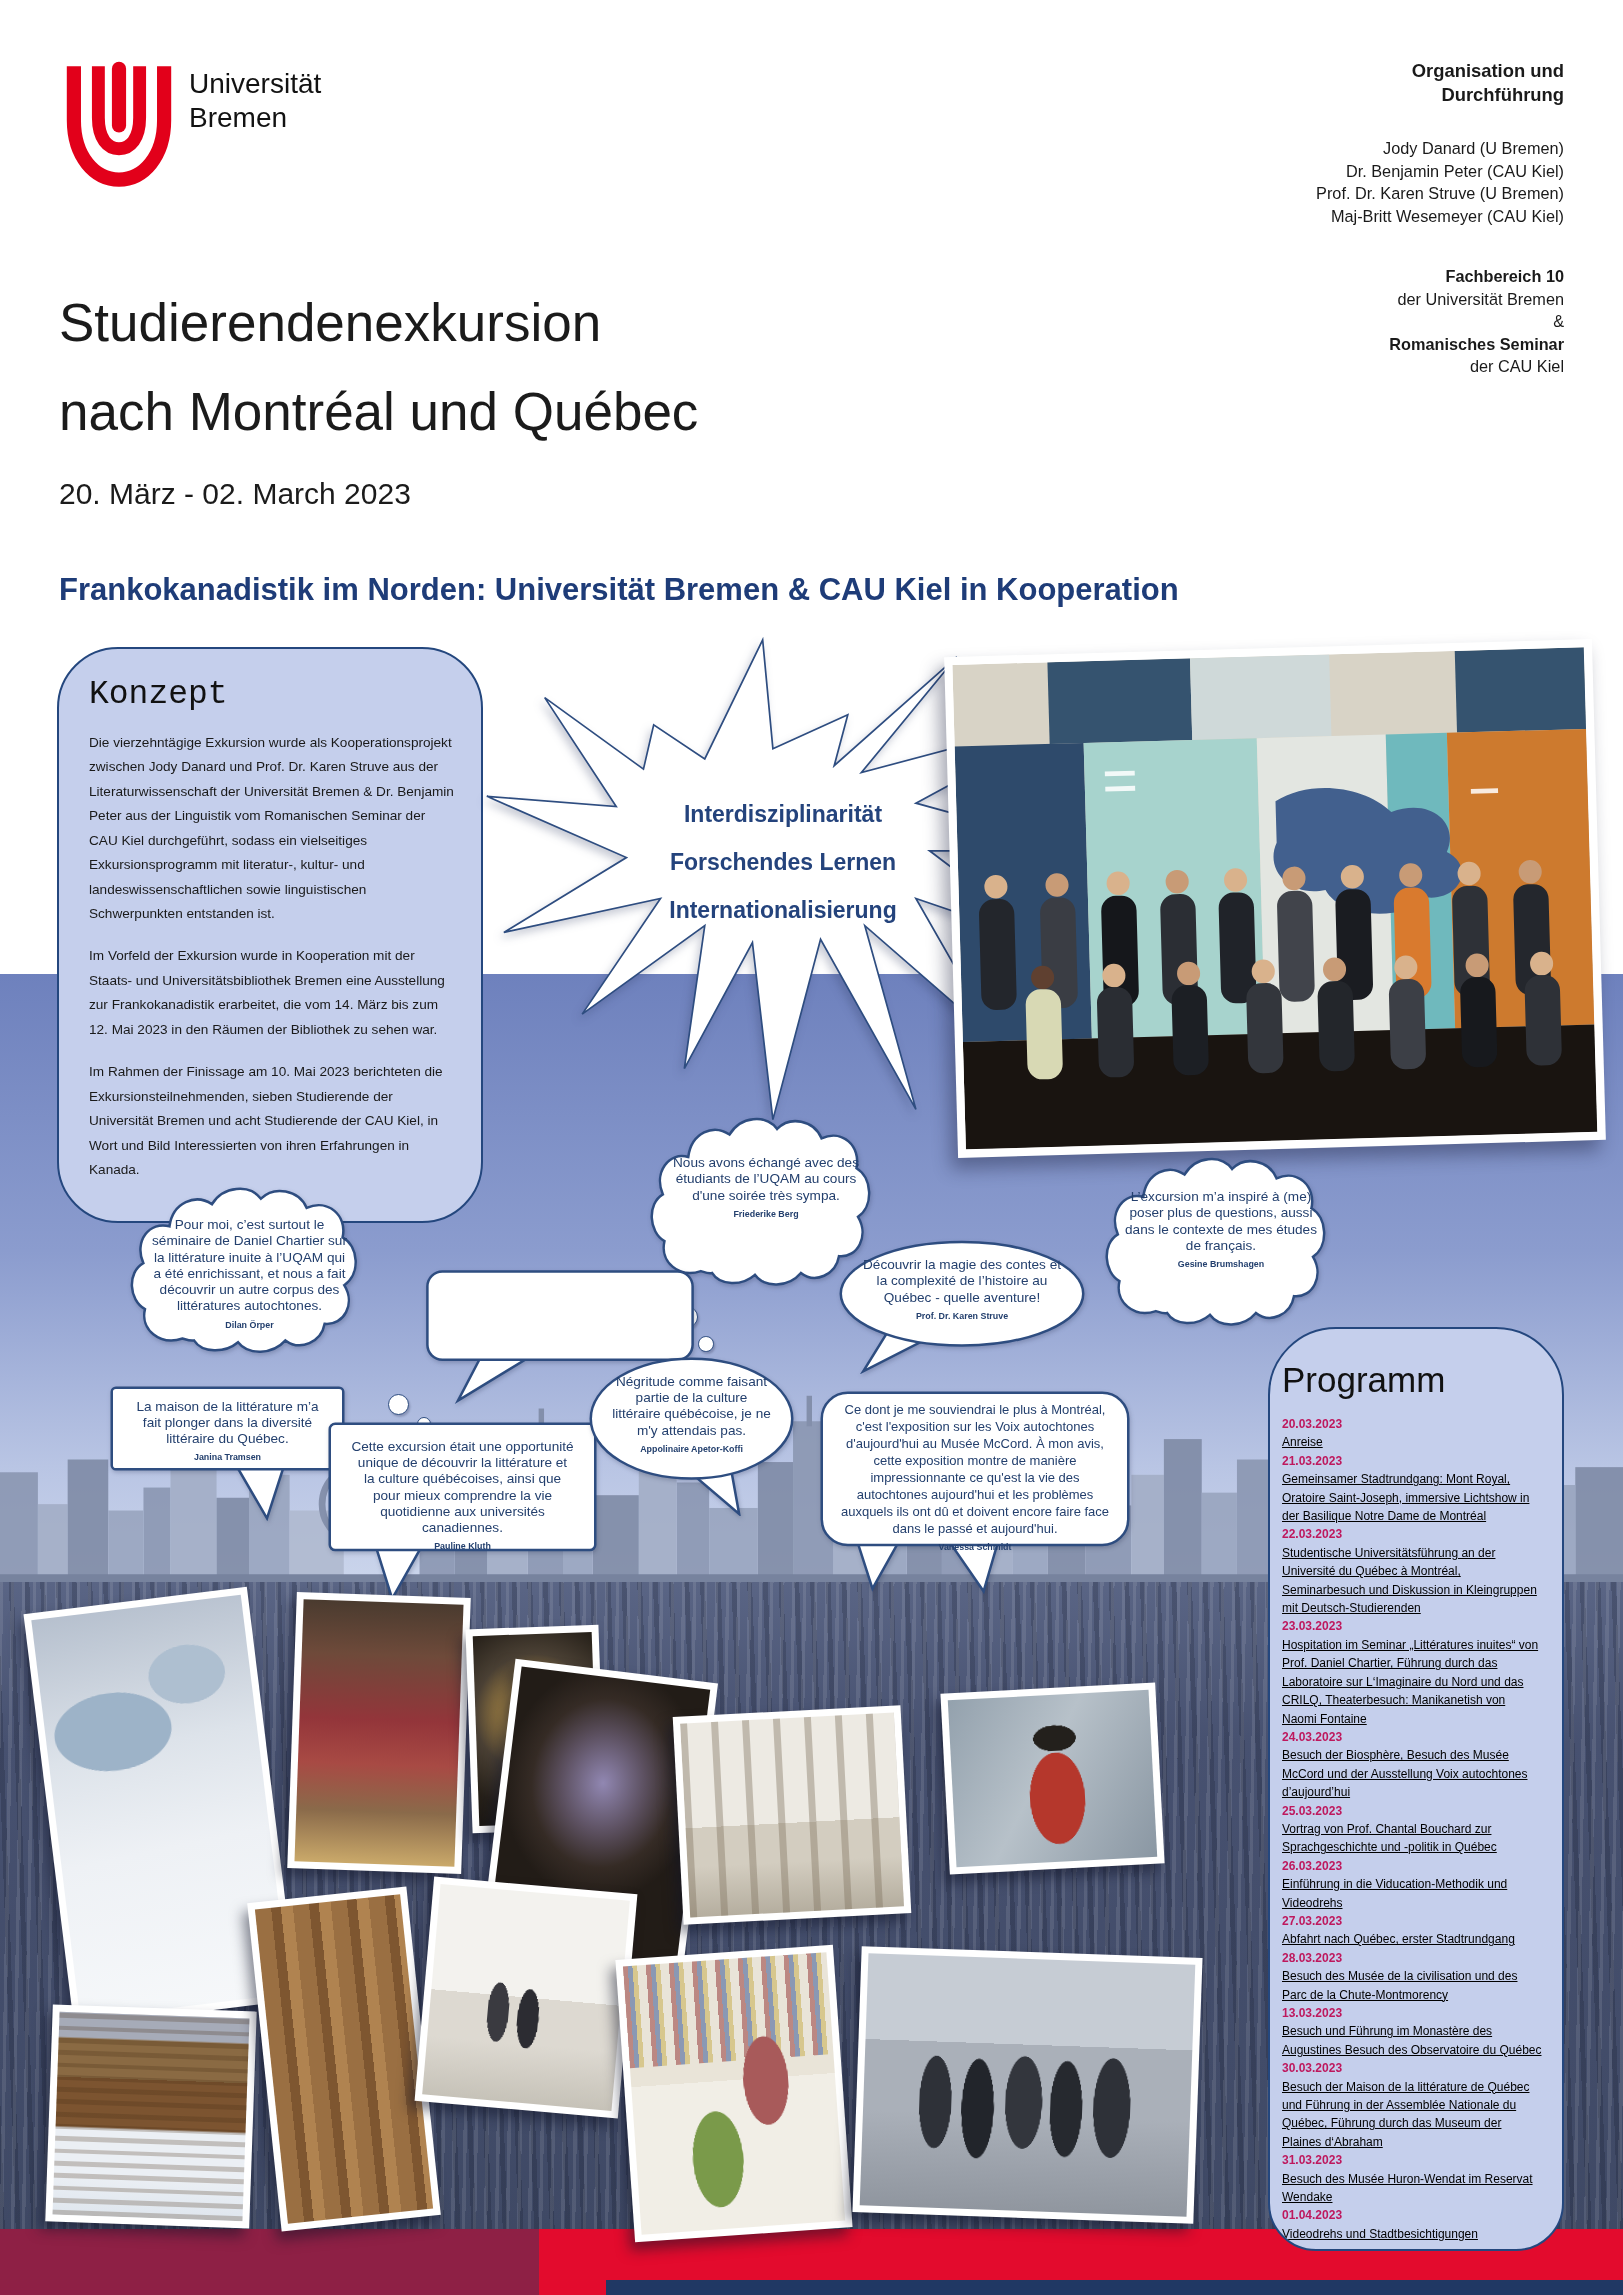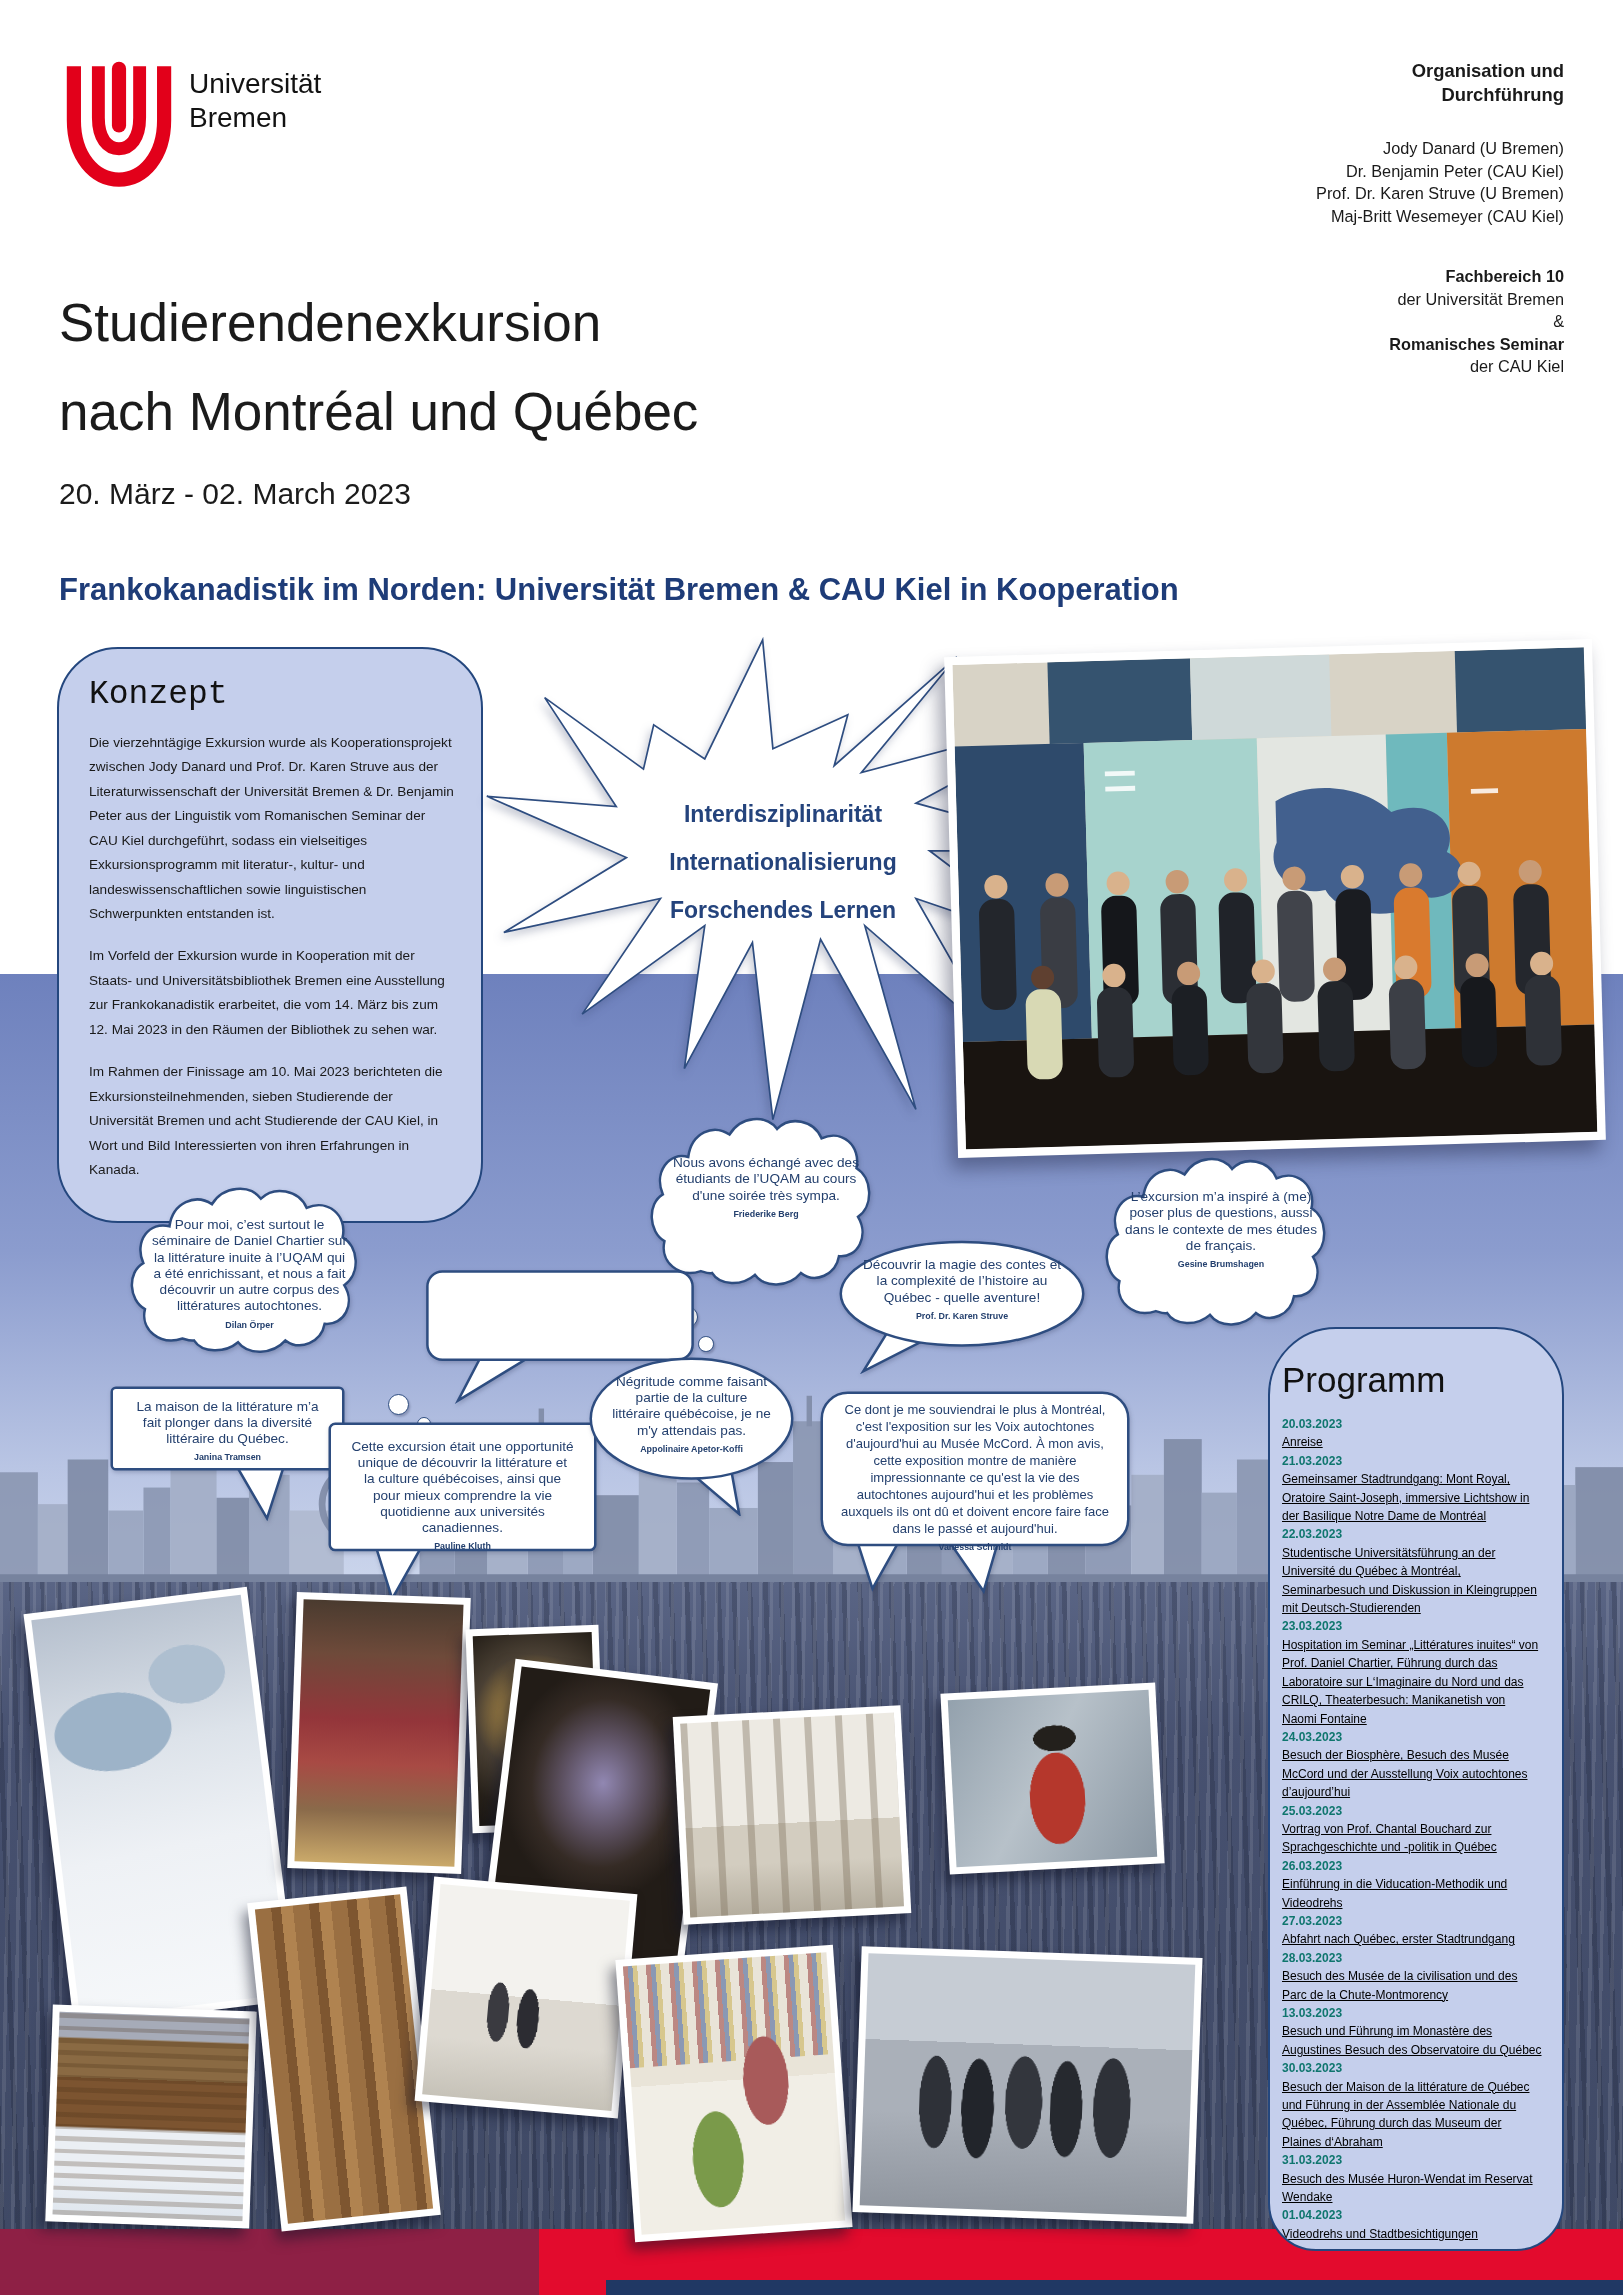--- a/index.html
+++ b/index.html
@@ -37,21 +37,21 @@
   .footer-navy{left:606px;top:2280px;width:1018px;height:15.7px;background:#203864;}
 
   
   .box{background:#c5cfec;border:2px solid #24477e;}
   .konzept{left:57px;top:647px;width:426px;height:576px;border-radius:61px;padding:27px 27px 0 30px;box-sizing:border-box;}
   .konzept h2{margin:0 0 17.7px 0;font-size:33px;font-weight:normal;color:#111;font-family:Liberation Mono, monospace;}
   .konzept p{margin:0 0 17.7px 0;font-size:13.6px;line-height:24.5px;color:#1a1a1a;}
   .programm{left:1268px;top:1327px;width:296px;height:924px;border-radius:68px 68px 48px 48px;
             padding:31px 19px 0 12px;box-sizing:border-box;overflow:hidden;}
   .programm h2{margin:0 0 15px 0;font-size:35px;font-weight:normal;color:#111;}
-  .prog-date{font-size:12px;line-height:18.4px;font-weight:bold;color:#0f766e;}
+  .prog-date{font-size:12px;line-height:18.4px;font-weight:bold;color:#be185d;}
   .prog-desc{font-size:12px;line-height:18.4px;color:#000000;text-decoration:underline;}
 
   
   .star-svg{left:480px;top:633px;width:613px;height:490px;filter:drop-shadow(-2.7px 5.4px 4.1px rgba(40,50,90,.25));}
   .star-text{left:565px;top:790px;width:436px;text-align:center;font-size:23px;line-height:48px;
              font-weight:bold;color:#24437c;}
 
   
   .group-photo{left:951px;top:648px;width:648px;height:501px;background:#fff;padding:8.2px;box-sizing:border-box;
                transform:rotate(-1.6deg);box-shadow:-6.8px 11px 17.7px rgba(25,30,60,.40);}
@@ -178,22 +178,22 @@
     <p>Im Rahmen der Finissage am 10. Mai 2023 berichteten die Exkursionsteilnehmenden, sieben Studierende der Universität Bremen und acht Studierende der CAU Kiel, in Wort und Bild Interessierten von ihren Erfahrungen in Kanada.</p>
   </div>
 
   <svg class="abs star-svg" viewBox="0 0 900 720" preserveAspectRatio="none">
     <polygon fill="#ffffff" stroke="#2e4d80" stroke-width="2.5" points="10,240 200,255 95,95 240,200 255,135 330,185 415,10 430,170 540,120 520,195
               700,35 560,205 880,120 640,250 895,320 660,320 845,460 640,390 760,600 565,430
               640,700 500,450 430,715 400,455 300,640 330,430 150,560 265,390 35,440 215,330"></polygon>
   </svg>
   <div class="abs star-text">
     <div>Interdisziplinarität</div>
+    <div>Forschendes Lernen</div>
     <div>Internationalisierung</div>
-    <div>Forschendes Lernen</div>
   </div>
 
   <div class="abs group-photo">
     <svg viewBox="0 0 930 700" preserveAspectRatio="none">
       <rect x="0" y="0" width="930" height="560" fill="#d8d3c6"></rect>
       <rect x="140" y="0" width="210" height="118" fill="#35536f"></rect>
       <rect x="350" y="0" width="205" height="118" fill="#cfd9d9"></rect>
       <rect x="740" y="0" width="190" height="118" fill="#35536f"></rect>
       <rect x="0" y="118" width="190" height="427" fill="#2e4a6b"></rect>
       <rect x="190" y="118" width="255" height="427" fill="#a7d3cd"></rect>

